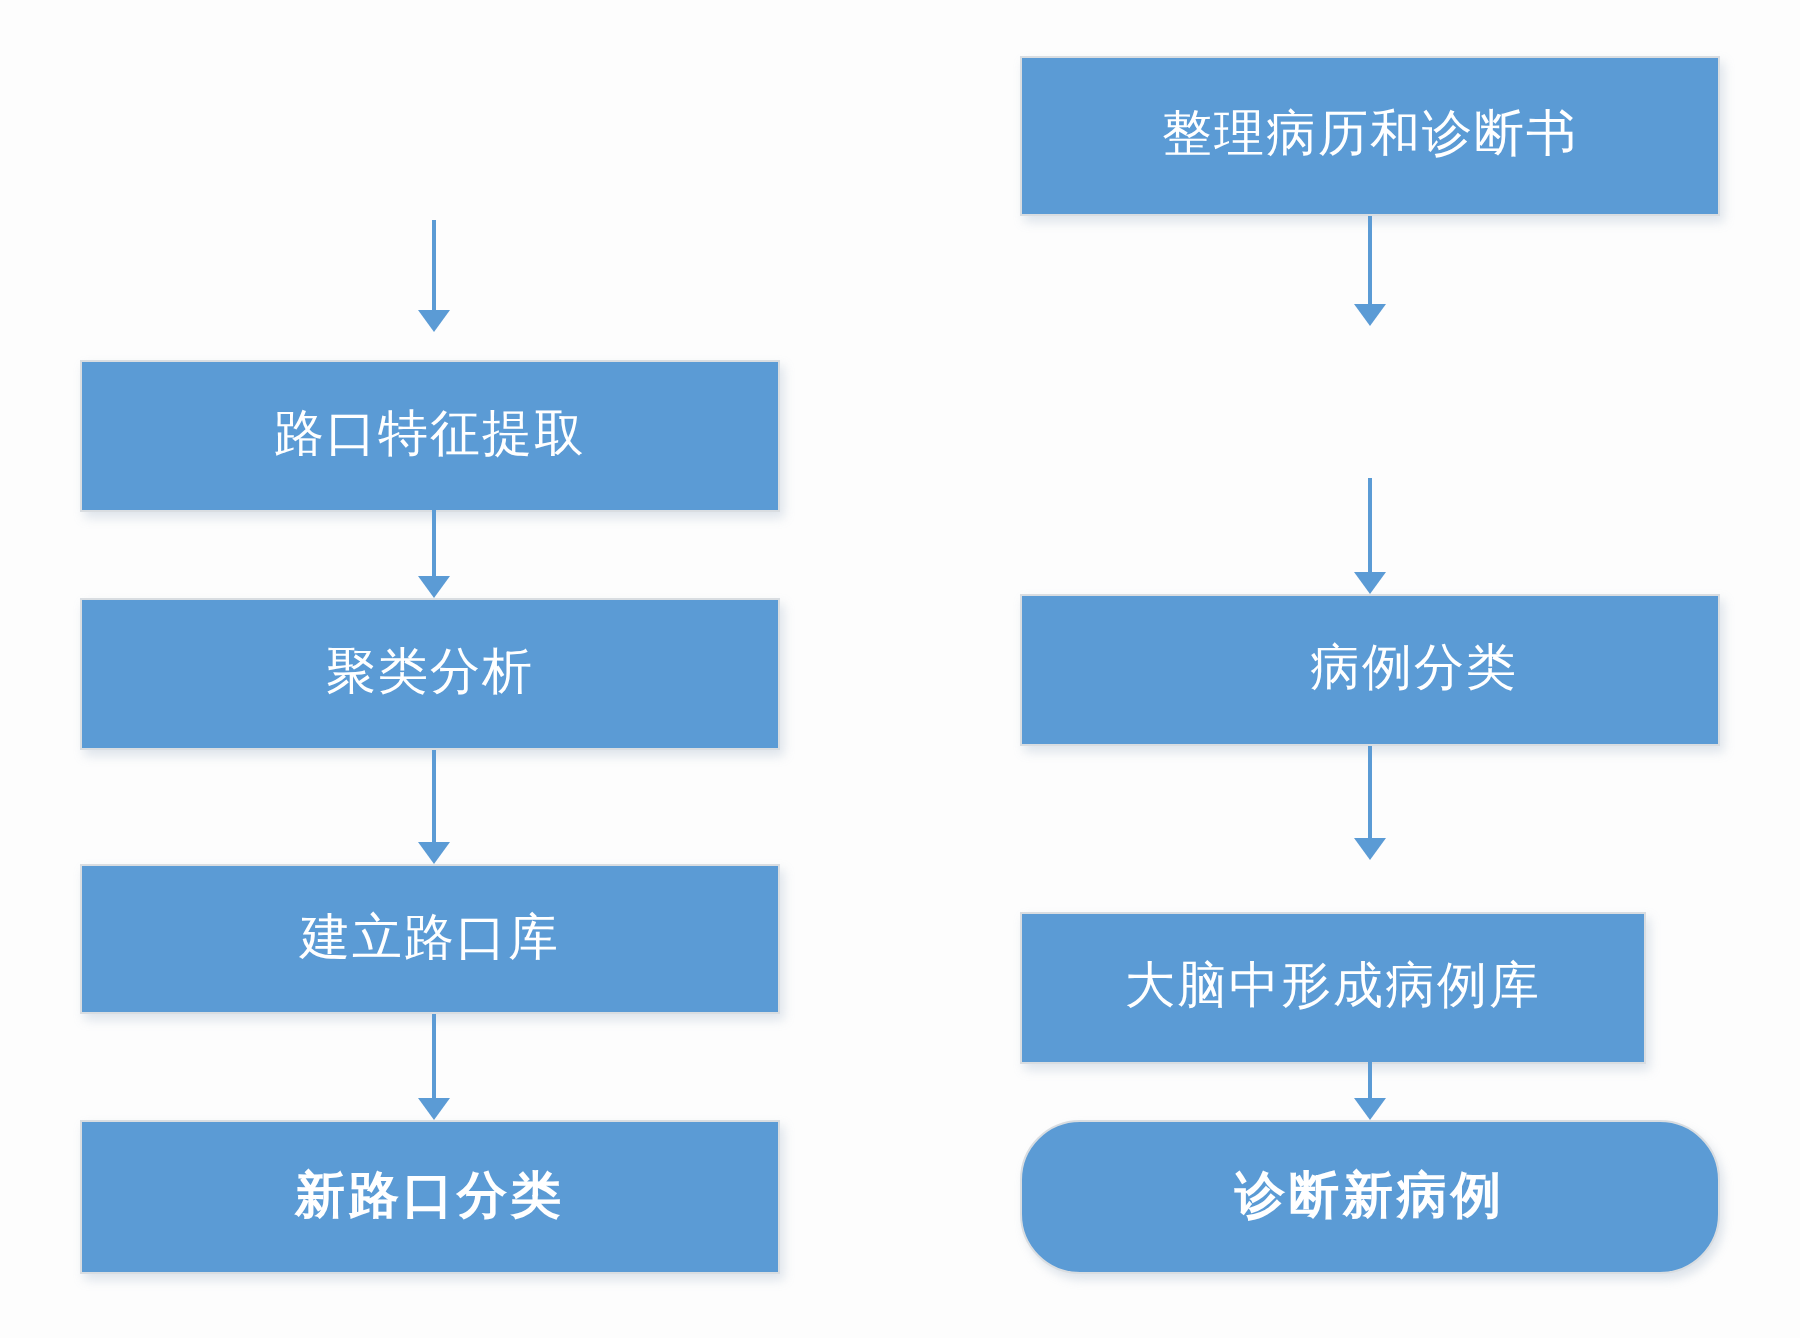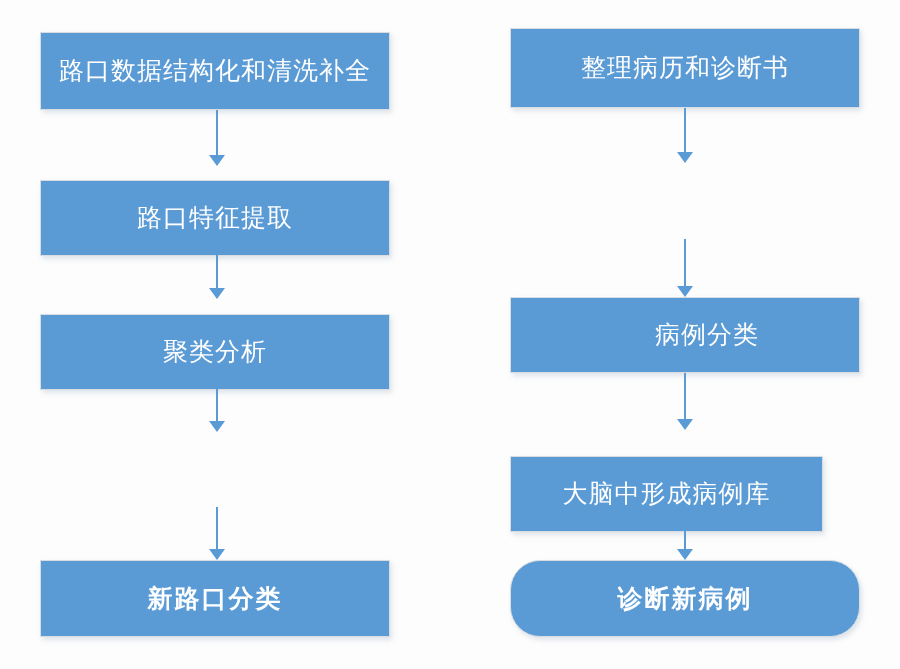--- a/index.html
+++ b/index.html
@@ -69,47 +69,47 @@
     border-left: 8px solid transparent;
     border-right: 8px solid transparent;
     border-top: 11px solid #5B9BD5;
   }
 </style>
 </head>
 <body>
 
 <div id="canvas">
 
-  <div class="node" style="left:40px; top:32px; width:350px; height:78px;">
-    <span class="label">路口数据结构化和清洗补全</span>
-  </div>
 
   <div class="arrow" style="left:209px; top:110px; height:56px;">
     <span class="shaft" style="height:45px;"></span>
     <span class="head"></span>
   </div>
 
   <div class="node" style="left:40px; top:166px; width:350px; height:76px;margin-top:14px;">
     <span class="label">路口特征提取</span>
   </div>
 
   <div class="arrow" style="left:209px; top:242px; height:57px;">
     <span class="shaft" style="height:46px;"></span>
     <span class="head"></span>
   </div>
 
-  <div class="node" style="left:40px; top:314px; width:350px; height:76px;">
+  <div class="node" style="left:40px; top:299px; width:350px; height:76px;">
     <span class="label">聚类分析</span>
   </div>
 
   <div class="arrow" style="left:209px; top:375px; height:57px;">
     <span class="shaft" style="height:46px;"></span>
     <span class="head"></span>
   </div>
 
+  <div class="node" style="left:40px; top:432px; width:350px; height:75px;">
+    <span class="label">建立路口库</span>
+  </div>
 
   <div class="arrow" style="left:209px; top:507px; height:53px;">
     <span class="shaft" style="height:42px;"></span>
     <span class="head"></span>
   </div>
 
   <div class="node emphasis" style="left:40px; top:560px; width:350px; height:77px;">
     <span class="label">新路口分类</span>
   </div>
 

